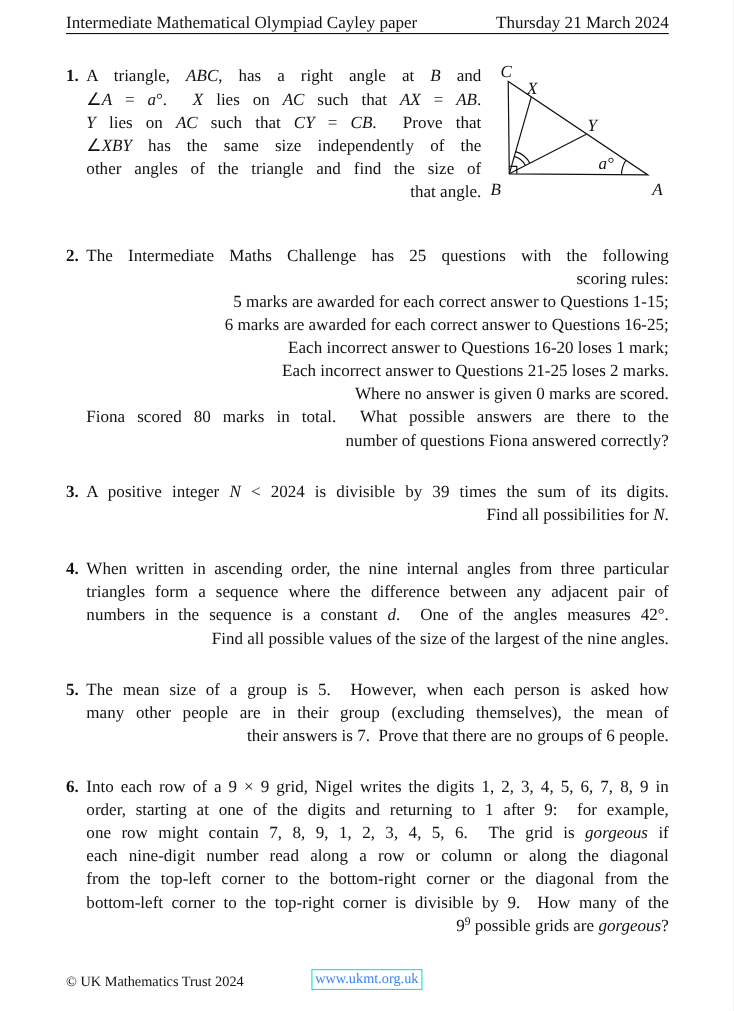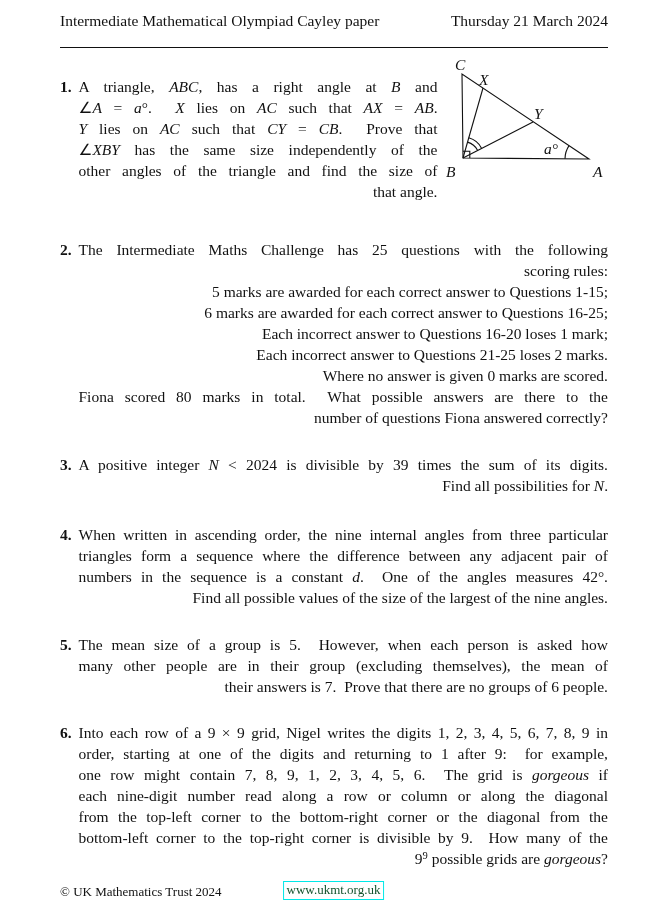--- a/index.html
+++ b/index.html
@@ -3,21 +3,21 @@
 <meta charset="utf-8">
 <style>
   * { margin:0; padding:0; box-sizing:border-box; }
   html,body { background:#e8e8e8; }
   .page {
     position:relative; width:667px; height:919px; background:#ffffff;
     color:#111111; font-family:"Liberation Serif", serif; font-size:15.5px;
     overflow:hidden;
   }
   .header {
-    margin:12px 59px 0 60px; padding-bottom:17px;
+    margin:12px 59px 0 60px; padding-bottom:0;
     border-bottom:1.6px solid #111111;
     display:flex; justify-content:space-between; align-items:baseline;
   }
   .content { padding:0 59px 0 60px; }
   .q { position:relative; padding-left:18.5px; }
   .q-1 { margin-top:15px; }
   .q-2 { margin-top:37px; }
   .q-3 { margin-top:26px; }
   .q-4 { margin-top:28px; }
   .q-5 { margin-top:26px; }
@@ -35,21 +35,21 @@
   .figure svg { display:block; }
   .figure text {
     font-family:"Liberation Serif", serif; font-style:italic; font-size:15.5px; fill:#111111;
   }
   .footer { position:absolute; left:0; top:881px; width:667px; height:24px; font-size:13px;padding-left:10px; }
   .copyright { position:absolute; left:60px; top:3px; }
   .linkbox {
     position:absolute; left:50%; transform:translateX(-50%); top:0;
     border:1.6px solid #00e8e8; padding:0px 3px 1px 3px;
   }
-  .linkbox a { color:#14532d; text-decoration:none; }
+  .linkbox a { color:#3b82f6; text-decoration:none; }
 </style>
 </head>
 <body>
 
 <div class="page">
 
   <div class="header">
     <span>Intermediate Mathematical Olympiad Cayley paper</span>
     <span>Thursday 21 March 2024</span>
   </div>

